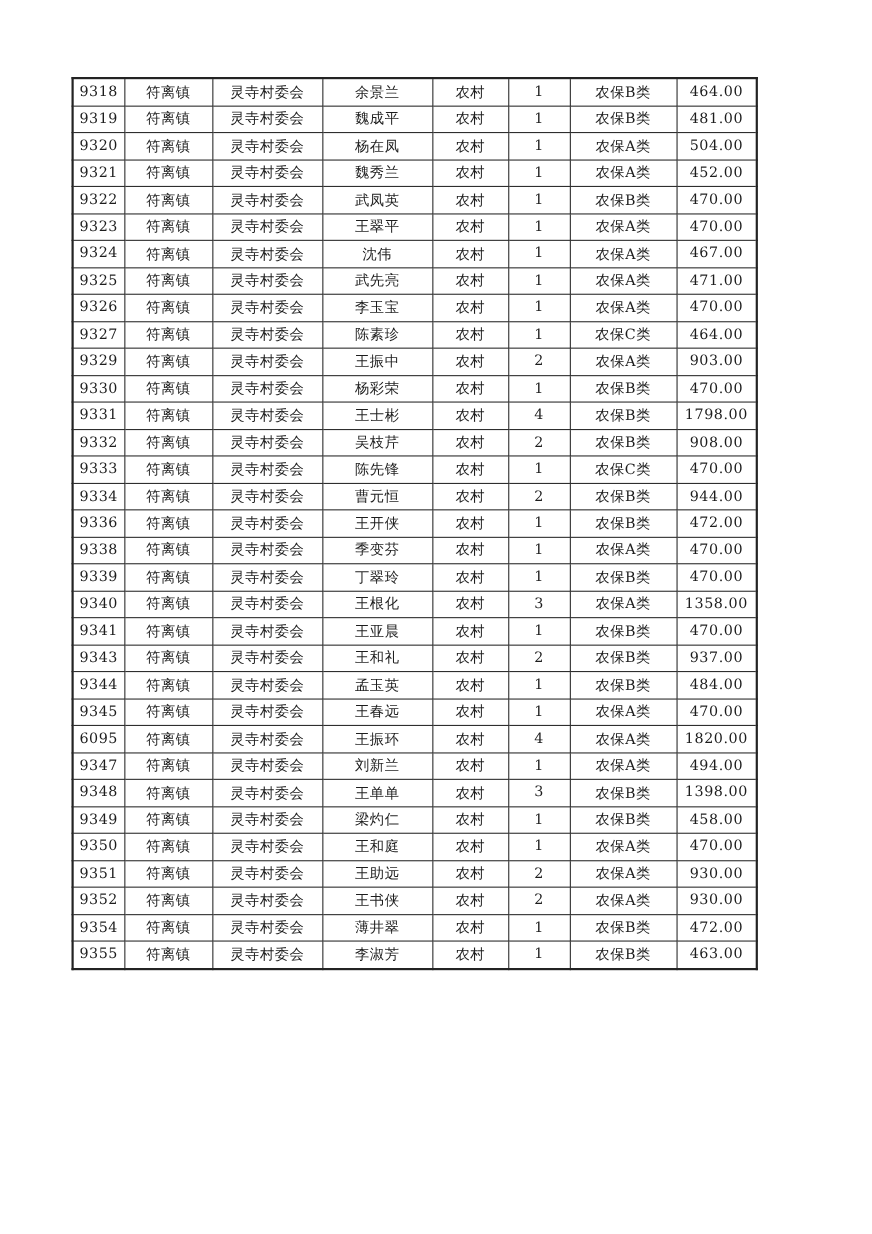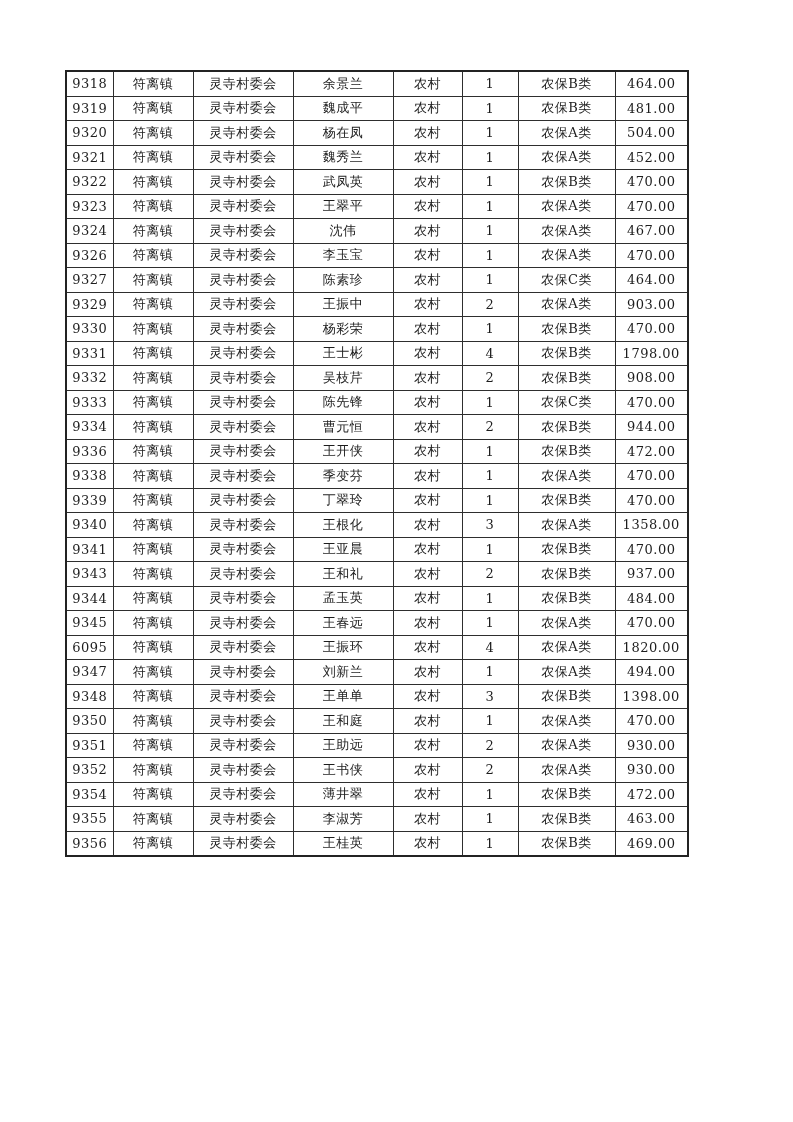--- a/index.html
+++ b/index.html
@@ -127,20 +127,30 @@
           <td>9324</td>
           <td>符离镇</td>
           <td>灵寺村委会</td>
           <td>沈伟</td>
           <td>农村</td>
           <td>1</td>
           <td>农保A类</td>
           <td>467.00</td>
         </tr>
         <tr>
+          <td>9325</td>
+          <td>符离镇</td>
+          <td>灵寺村委会</td>
+          <td>武先亮</td>
+          <td>农村</td>
+          <td>1</td>
+          <td>农保A类</td>
+          <td>471.00</td>
+        </tr>
+        <tr>
           <td>9326</td>
           <td>符离镇</td>
           <td>灵寺村委会</td>
           <td>李玉宝</td>
           <td>农村</td>
           <td>1</td>
           <td>农保A类</td>
           <td>470.00</td>
         </tr>
         <tr>
@@ -317,20 +327,30 @@
           <td>9348</td>
           <td>符离镇</td>
           <td>灵寺村委会</td>
           <td>王单单</td>
           <td>农村</td>
           <td>3</td>
           <td>农保B类</td>
           <td>1398.00</td>
         </tr>
         <tr>
+          <td>9349</td>
+          <td>符离镇</td>
+          <td>灵寺村委会</td>
+          <td>梁灼仁</td>
+          <td>农村</td>
+          <td>1</td>
+          <td>农保B类</td>
+          <td>458.00</td>
+        </tr>
+        <tr>
           <td>9350</td>
           <td>符离镇</td>
           <td>灵寺村委会</td>
           <td>王和庭</td>
           <td>农村</td>
           <td>1</td>
           <td>农保A类</td>
           <td>470.00</td>
         </tr>
         <tr>
@@ -365,26 +385,16 @@
         </tr>
         <tr>
           <td>9355</td>
           <td>符离镇</td>
           <td>灵寺村委会</td>
           <td>李淑芳</td>
           <td>农村</td>
           <td>1</td>
           <td>农保B类</td>
           <td>463.00</td>
-        </tr>
-        <tr>
-          <td>9356</td>
-          <td>符离镇</td>
-          <td>灵寺村委会</td>
-          <td>王桂英</td>
-          <td>农村</td>
-          <td>1</td>
-          <td>农保B类</td>
-          <td>469.00</td>
         </tr>
       </tbody>
   </table>
 </div>
 
 </body></html>

